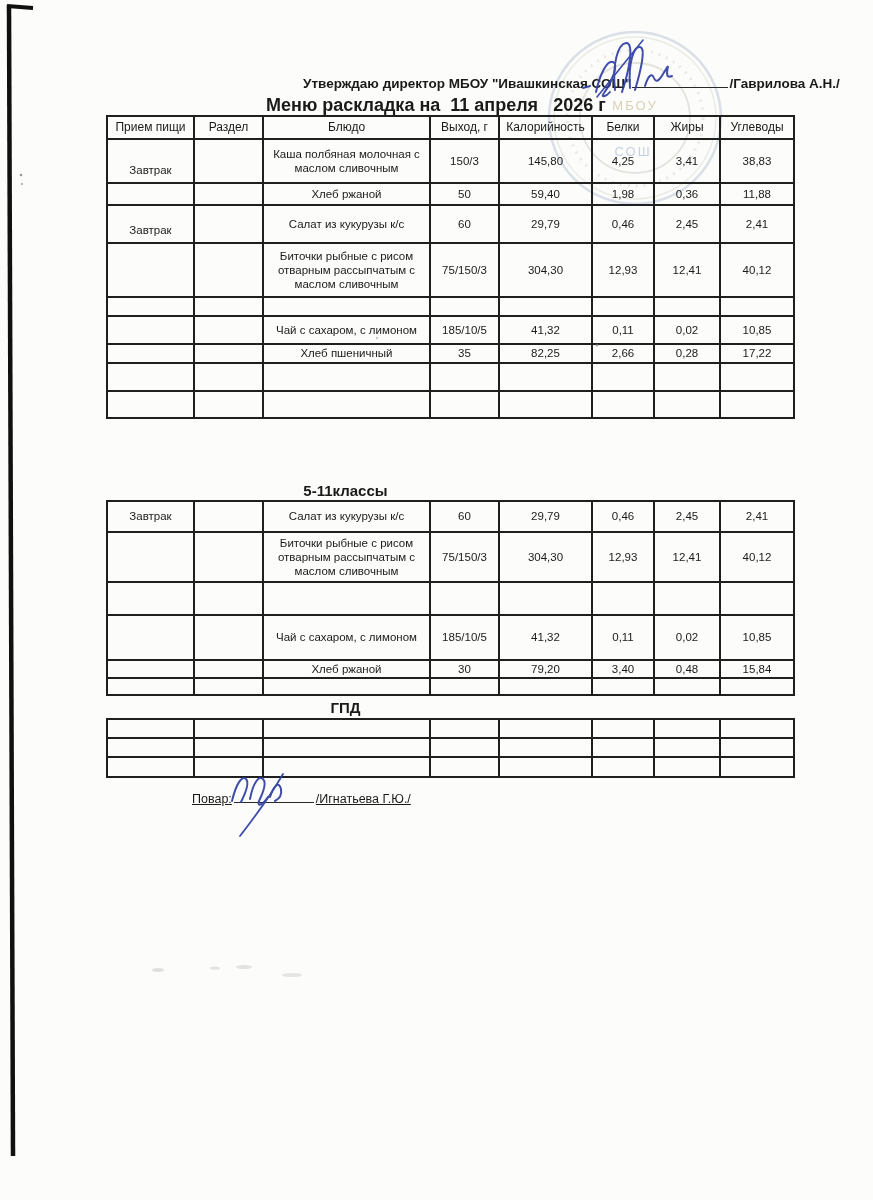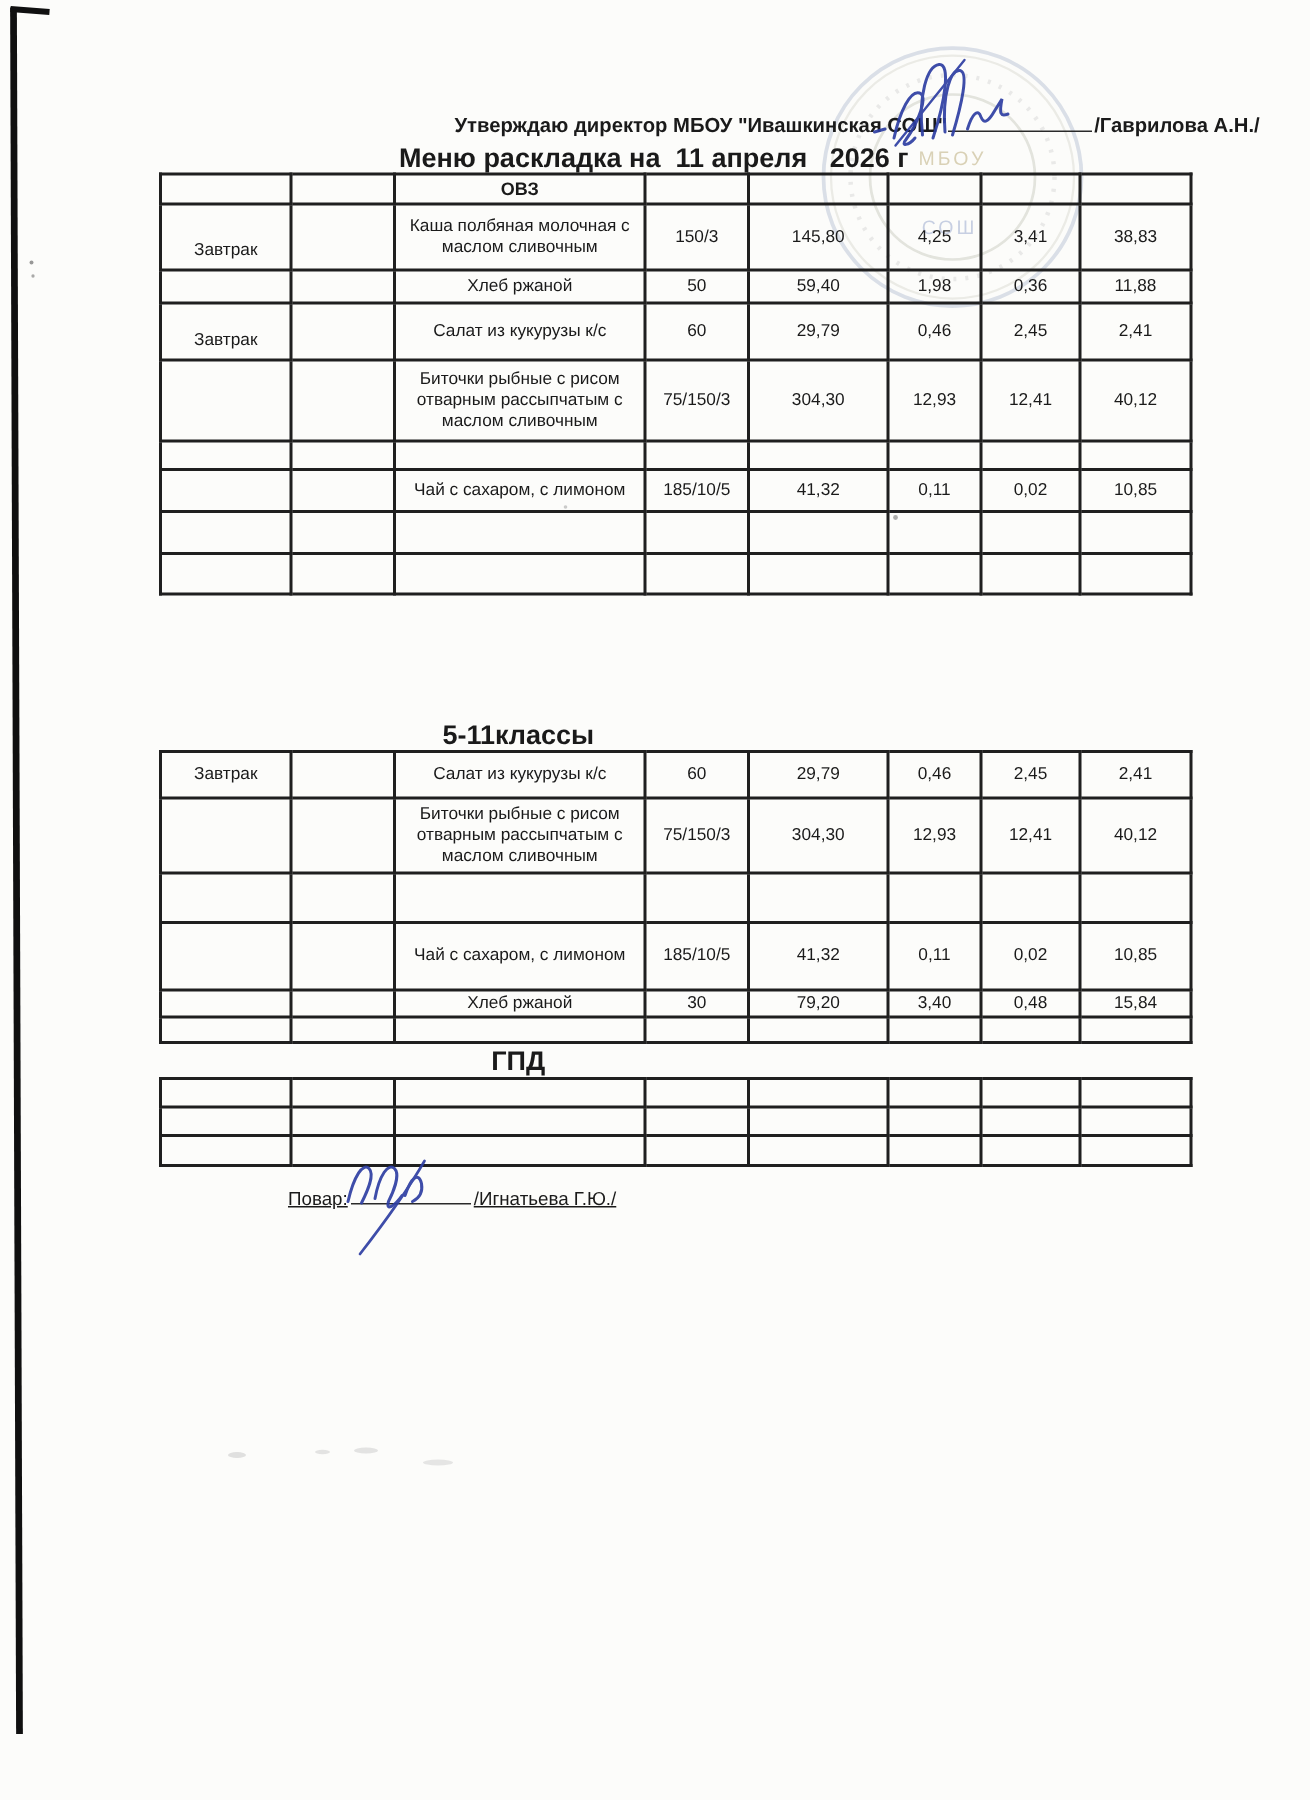--- a/index.html
+++ b/index.html
@@ -35,21 +35,21 @@
   td{
     border:2px solid #1f1f1f;padding:1px 3px;text-align:center;
     vertical-align:middle;font-size:11.5px;line-height:1.22;overflow:hidden;
   }
   td.hdr{font-size:12px;padding:2px 2px;}
   td.section{font-weight:bold;font-size:12px;}
   td.vb{vertical-align:bottom;padding-bottom:5px;}
 
   .between-heading{
     position:absolute;left:262px;width:167px;text-align:center;z-index:2;
-    font-size:18px;font-weight:bold;line-height:15px;
+    font-size:15px;font-weight:bold;line-height:15px;
   }
   .h511{top:483px;}
   .hgpd{top:700px;}
 
   .cook-line{
     position:absolute;left:192px;top:789px;z-index:2;
     font-size:12.5px;white-space:nowrap;line-height:16px;text-decoration:underline;
   }
   .cook-underline{
     display:inline-block;width:80px;height:13px;
@@ -83,29 +83,29 @@
       <col style="width:87px">
         <col style="width:69px">
         <col style="width:167px">
         <col style="width:69px">
       <col style="width:93px">
         <col style="width:62px">
         <col style="width:66px">
         <col style="width:74px">
     </colgroup>
     <tbody>
-    <tr style="height:20px">
-      <td></td>
-          <td></td>
-      <td class="section">ОВЗ</td>
-      <td></td>
-          <td></td>
-      <td></td>
-          <td></td>
-      <td></td>
+        <tr style="height:23px">
+      <td class="hdr">Прием пищи</td>
+      <td class="hdr">Раздел</td>
+      <td class="hdr">Блюдо</td>
+      <td class="hdr">Выход, г</td>
+      <td class="hdr">Калорийность</td>
+      <td class="hdr">Белки</td>
+      <td class="hdr">Жиры</td>
+      <td class="hdr">Углеводы</td>
     </tr>
     <tr style="height:44px">
       <td class="vb">Завтрак</td>
       <td></td>
       <td>Каша  полбяная  молочная с маслом сливочным</td>
       <td>150/3</td>
       <td>145,80</td>
       <td>4,25</td>
       <td>3,41</td>
       <td>38,83</td>
@@ -152,20 +152,30 @@
     </tr>
     <tr style="height:28px">
       <td></td>
       <td></td>
       <td>Чай с сахаром, с лимоном</td>
       <td>185/10/5</td>
       <td>41,32</td>
       <td>0,11</td>
       <td>0,02</td>
       <td>10,85</td>
+    </tr>
+    <tr style="height:19px">
+      <td></td>
+      <td></td>
+      <td>Хлеб пшеничный</td>
+      <td>35</td>
+      <td>82,25</td>
+      <td>2,66</td>
+      <td>0,28</td>
+      <td>17,22</td>
     </tr>
     <tr style="height:28px">
       <td></td>
           <td></td>
       <td></td>
           <td></td>
       <td></td>
           <td></td>
       <td></td>
           <td></td>

